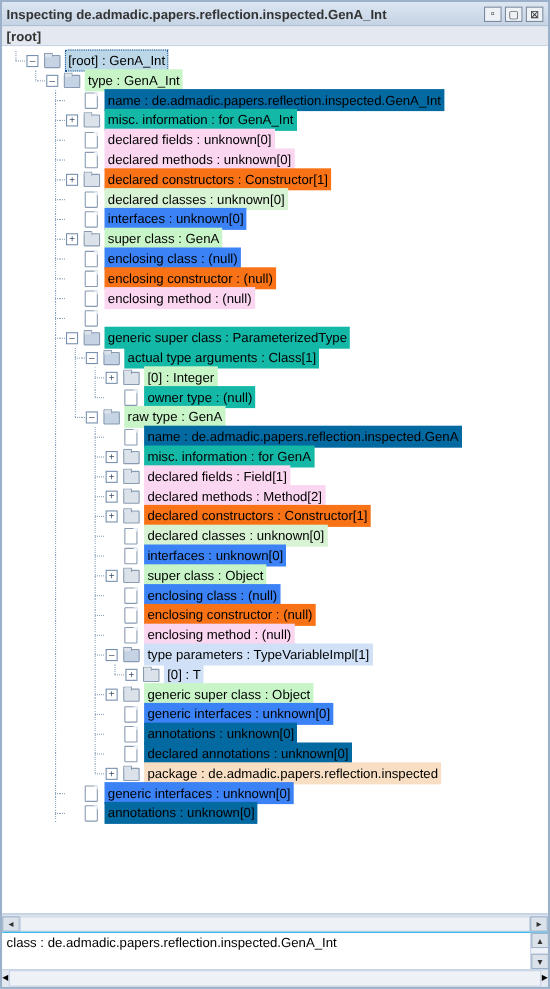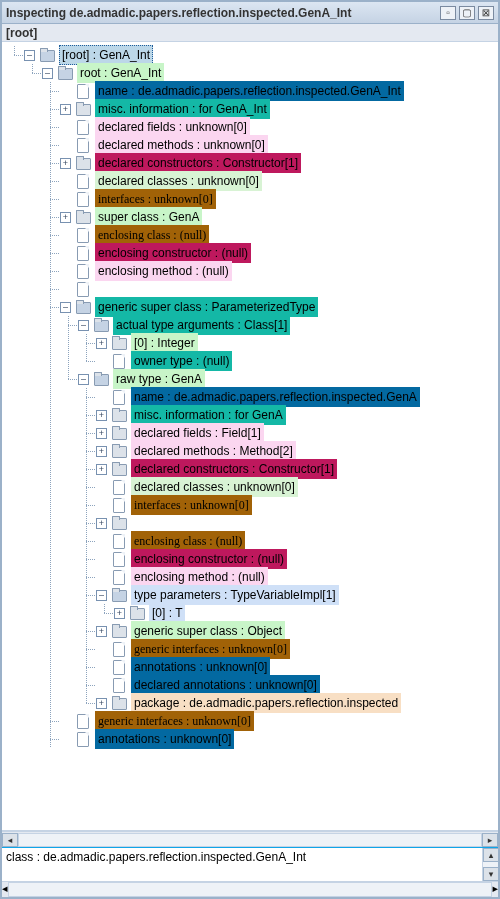--- a/index.html
+++ b/index.html
@@ -22,24 +22,24 @@
   .ic.leaf::before { content: ""; position: absolute; top: 0px; left: 2px; width: 10px; height: 13px; background: #fff; border: 1px solid #889bb2; border-radius: 1px; }
   .ic.leaf::after { content: ""; position: absolute; top: 0px; right: 2px; width: 0; height: 0; border-top: 4px solid #eef2f7; border-left: 4px solid transparent; }
   .lbl { padding: 1px 3px; white-space: nowrap; font-size: 12px; color: #000; }
 
   
   .c-selected { background: #bcd7e8; border: 1px dotted #1f5d9a; padding: 0 2px; }
   .c-green    { background: #c8f5c8; }
   .c-lblue    { background: #14b8a6; }
   .c-lyellow  { background: #0369a1; }
   .c-pink     { background: #fbd6f0; }
-  .c-purple   { background: #be185d; }
+  .c-purple   { background: #f97316; }
   .c-blue2    { background: #cfe0f7; }
   .c-lgreen2  { background: #d8f3d4; }
-  .c-lblue3   { background: #a16207; font-family: Liberation Serif, serif; }
+  .c-lblue3   { background: #3b82f6; }
   .c-orange   { background: #f8dfc4; }
 
   
   .pre { display: flex; align-items: center; flex-shrink: 0; position: relative; }
   .seg { width: 18px; height: 18px; position: relative; flex-shrink: 0; }
   .seg.v::before { content: ""; position: absolute; left: 8px; top: 0; width: 1px; height: 18px; background: repeating-linear-gradient(#8ca3bd 0 1px, transparent 1px 2px); }
   .seg.t::before { content: ""; position: absolute; left: 8px; top: 0; width: 1px; height: 18px; background: repeating-linear-gradient(#8ca3bd 0 1px, transparent 1px 2px); }
   .seg.t::after { content: ""; position: absolute; left: 8px; top: 9px; width: 10px; height: 1px; background: repeating-linear-gradient(90deg,#8ca3bd 0 1px, transparent 1px 2px); }
   .seg.l::before { content: ""; position: absolute; left: 8px; top: 0; width: 1px; height: 9px; background: repeating-linear-gradient(#8ca3bd 0 1px, transparent 1px 2px); }
   .seg.l::after { content: ""; position: absolute; left: 8px; top: 9px; width: 10px; height: 1px; background: repeating-linear-gradient(90deg,#8ca3bd 0 1px, transparent 1px 2px); }
@@ -81,21 +81,21 @@
         </div>
         <div class="node">
           <span class="pre">
             <span class="seg b"></span>
             <span class="seg l"></span>
           </span>
           <span class="hdl">–</span>
           <span class="gap"></span>
           <span class="ic folder open"></span>
           <span class="gap"></span>
-          <span class="lbl c-green">root : GenA_Int</span>
+          <span class="lbl c-green">type : GenA_Int</span>
         </div>
         <div class="node">
           <span class="pre">
             <span class="seg b"></span>
             <span class="seg b"></span>
             <span class="seg t"></span>
           </span>
           <span class="hdl none"></span>
           <span class="gap"></span>
           <span class="ic leaf"></span>
@@ -402,20 +402,21 @@
             <span class="seg b"></span>
             <span class="seg b"></span>
             <span class="seg v"></span>
             <span class="seg b"></span>
             <span class="seg t"></span>
           </span>
           <span class="hdl">+</span>
           <span class="gap"></span>
           <span class="ic folder"></span>
           <span class="gap"></span>
+          <span class="lbl c-green">super class : Object</span>
         </div>
         <div class="node">
           <span class="pre">
             <span class="seg b"></span>
             <span class="seg b"></span>
             <span class="seg v"></span>
             <span class="seg b"></span>
             <span class="seg t"></span>
           </span>
           <span class="hdl none"></span>

